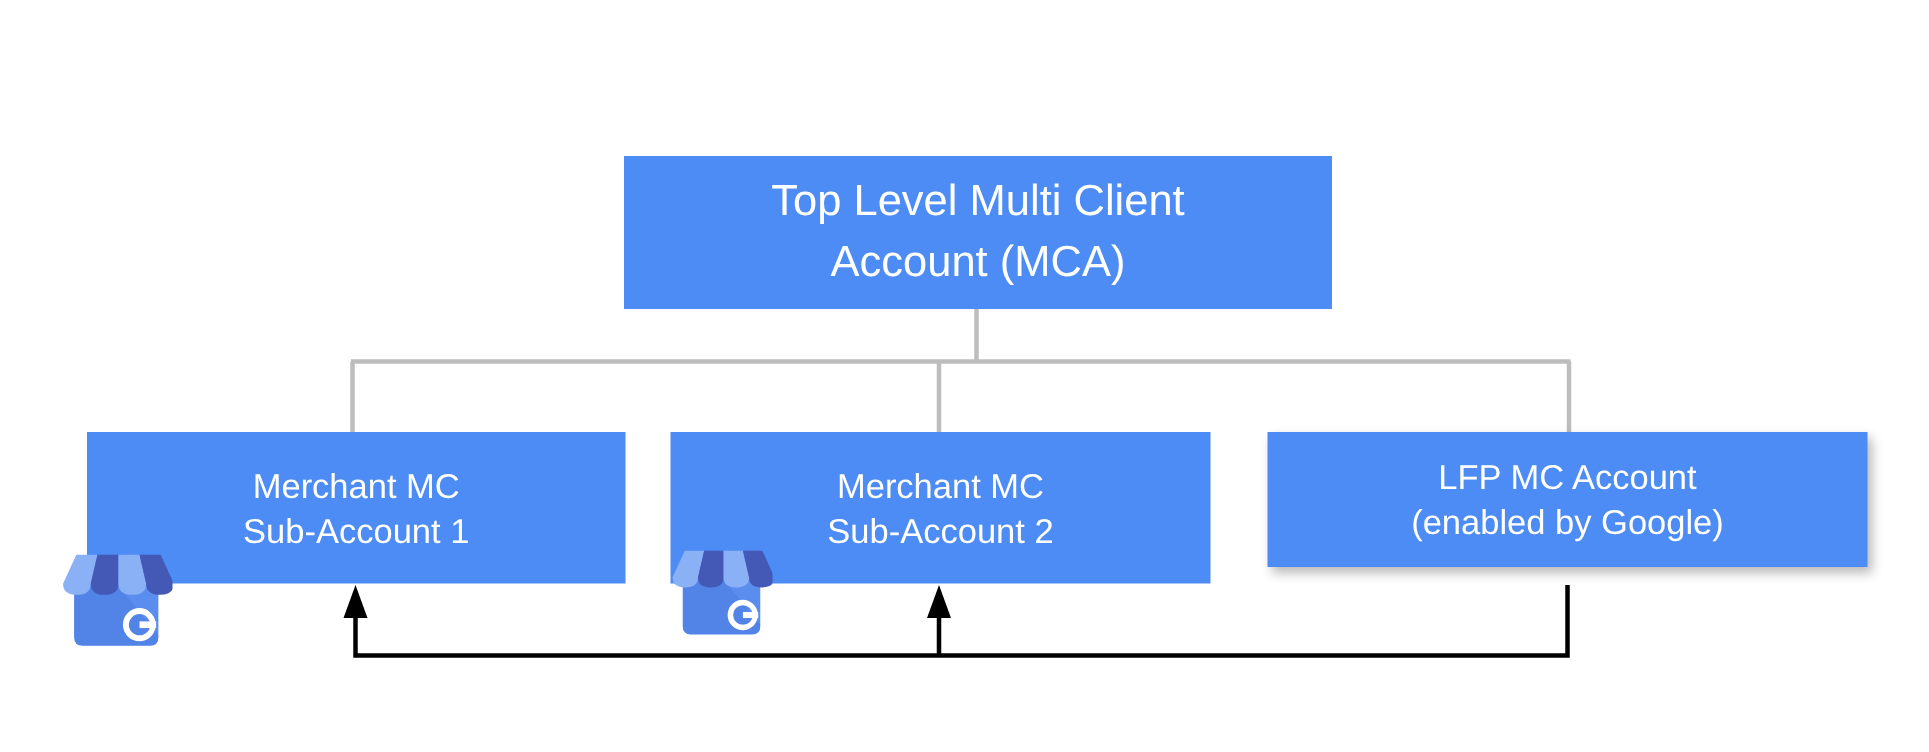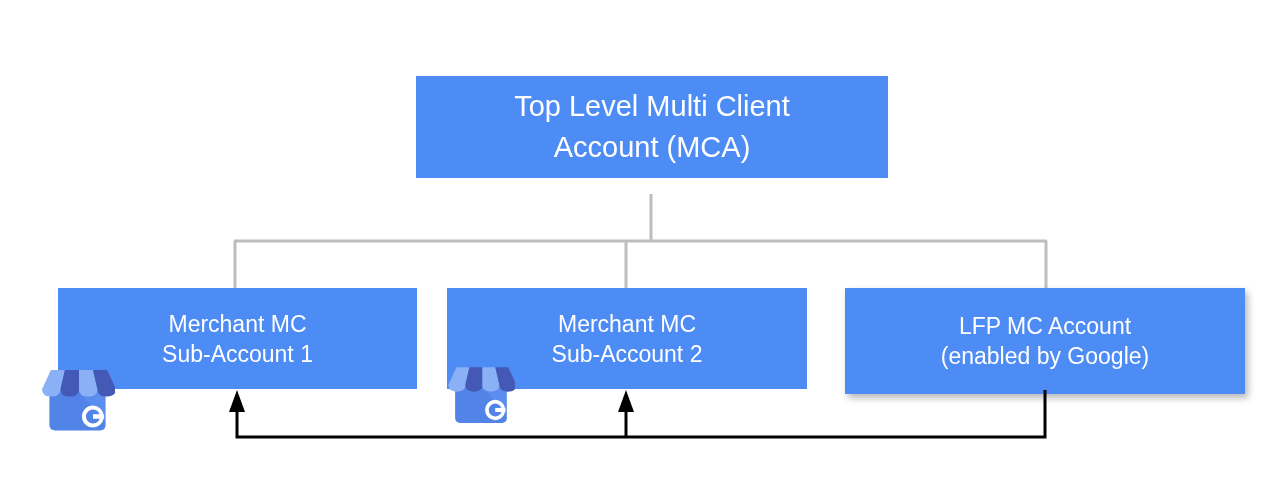--- a/index.html
+++ b/index.html
@@ -24,21 +24,21 @@
     display: flex;
     align-items: center;
     justify-content: center;
     text-align: center;
     box-sizing: border-box;
     line-height: 1.30;
     white-space: pre-line;
   }
   #node-root {
     left: 416px;
-    top: 76px;
+    top: 104px;
     width: 472px;
     height: 102px;
     font-size: 29px;
     line-height: 41px;
   }
   #node-sub1 {
     left: 58px;
     top: 288px;
     width: 359px;
     height: 101px;
@@ -50,21 +50,21 @@
     top: 288px;
     width: 360px;
     height: 101px;
     font-size: 23px;
     line-height: 30px;
   }
   #node-lfp {
     left: 845px;
     top: 288px;
     width: 400px;
-    height: 106px;
+    height: 90px;
     font-size: 23px;
     line-height: 30px;
     box-shadow: 3px 4px 7px rgba(0,0,0,0.28);
   }
   svg.overlay {
     position: absolute;
     left: 0;
     top: 0;
     width: 1286px;
     height: 501px;

